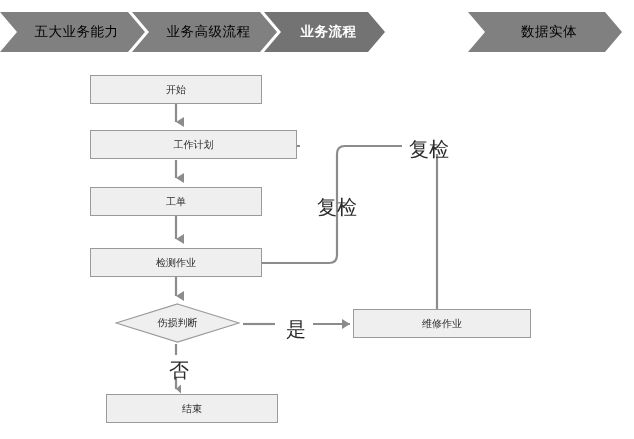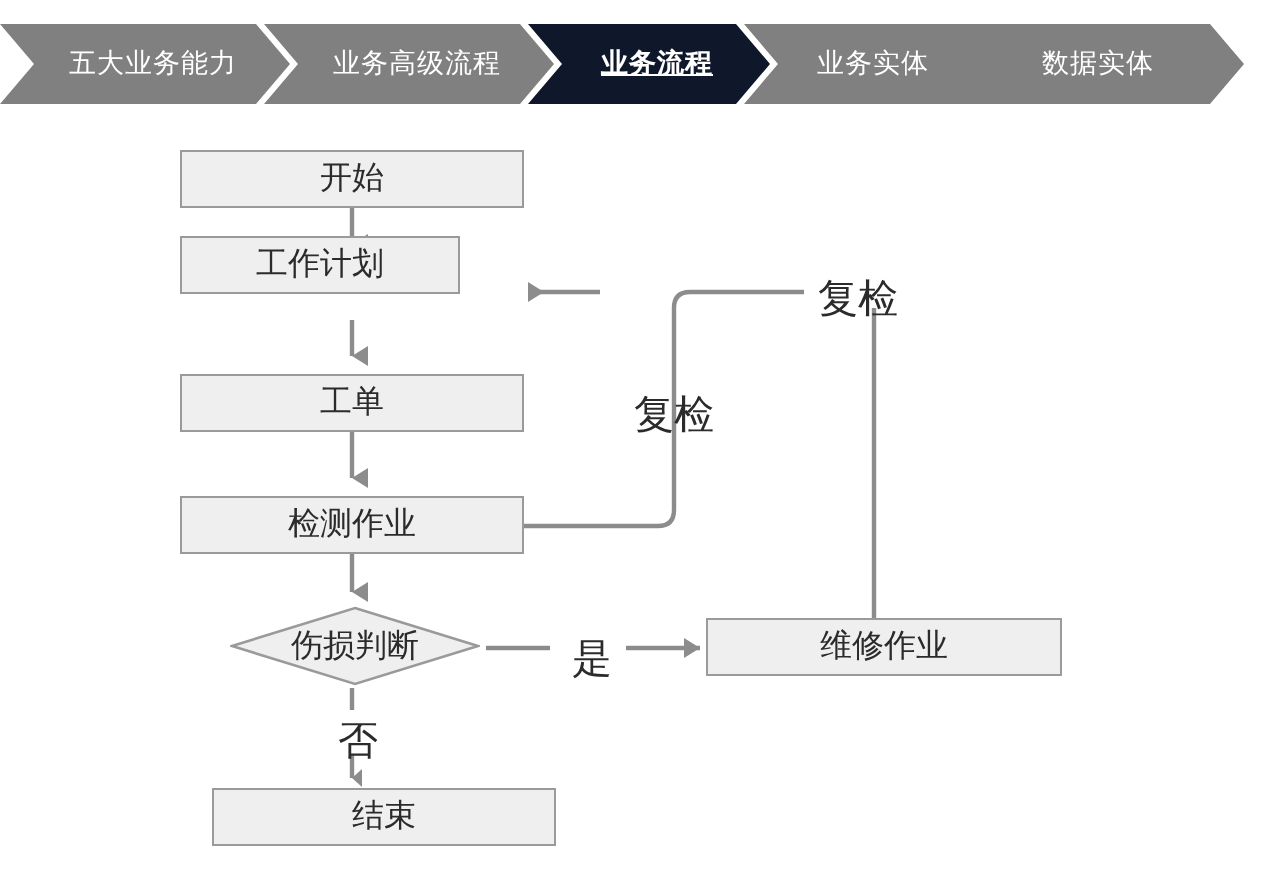--- a/index.html
+++ b/index.html
@@ -33,27 +33,26 @@
     align-items: center;
     justify-content: center;
     box-sizing: border-box;
     font-size: 13.5px;
     letter-spacing: 0.5px;
     -webkit-clip-path: polygon(0 0, calc(100% - 17px) 0, 100% 50%, calc(100% - 17px) 100%, 0 100%, 17px 50%);
     clip-path: polygon(0 0, calc(100% - 17px) 0, 100% 50%, calc(100% - 17px) 100%, 0 100%, 17px 50%);
   }
   .chev-grey {
     background: #808080;
-    color: #ffffff;
+    color: #000000;
   }
   .chev-active {
-    background: #0f172a;
+    background: #737373;
     color: #ffffff;
     font-weight: bold;
-    text-decoration: underline;
   }
   .chev-label {
     padding-left: 8px;
     white-space: nowrap;
   }
 
   
   #flow-canvas {
     position: absolute;
     left: 0;
@@ -66,21 +65,21 @@
     left: 0;
     top: 0;
   }
 
   .node {
     position: absolute;
     box-sizing: border-box;
     display: flex;
     align-items: center;
     justify-content: center;
-    font-size: 16px;
+    font-size: 10px;
     color: #2b2b2b;
     white-space: nowrap;
   }
   .node-box {
     background: #efefef;
     border: 1px solid #9a9a9a;
   }
   .node-diamond {
     background: transparent;
     border: none;
@@ -97,23 +96,20 @@
 
 <div id="breadcrumb-bar">
     <div class="chev chev-grey" style="left: 0px; width: 145px; z-index: 10;">
       <span class="chev-label">五大业务能力</span>
     </div>
     <div class="chev chev-grey" style="left: 132px; width: 145px; z-index: 9; align-items: center;">
       <span class="chev-label">业务高级流程</span>
     </div>
     <div class="chev chev-active" style="left: 264px; width: 121px; z-index: 5;">
       <span class="chev-label">业务流程</span>
-    </div>
-    <div class="chev chev-grey" style="left: 372px; width: 121px; z-index: 7;">
-      <span class="chev-label">业务实体</span>
     </div>
     <div class="chev chev-grey" style="left: 468px; width: 154px; z-index: 6;">
       <span class="chev-label">数据实体</span>
     </div>
   </div>
 
 <div id="flow-canvas">
   <svg id="flow-svg" width="634" height="381">
     <defs>
       <marker id="arrow-down" markerWidth="10" markerHeight="9" refX="5" refY="8" orient="auto" markerUnits="userSpaceOnUse">
@@ -147,21 +143,21 @@
     <line x1="243" y1="266" x2="275" y2="266" stroke="#8c8c8c" stroke-width="2.2"></line>
 
     <line x1="313" y1="266" x2="350" y2="266" stroke="#8c8c8c" stroke-width="2.2" marker-end="url(#arrow-right)"></line>
 
     <line x1="176" y1="286" x2="176" y2="297" stroke="#8c8c8c" stroke-width="2.2"></line>
     <line x1="176" y1="319" x2="176" y2="331" stroke="#8c8c8c" stroke-width="2.2" marker-end="url(#arrow-down-small)"></line>
   </svg>
 <div class="node node-box" style="left: 90px; top: 17px; width: 172px; height: 29px;">
       <span style="position: relative;">开始</span>
     </div>
-    <div class="node node-box" style="left: 90px; top: 60px; width: 140px; height: 29px; align-items: center;">
+    <div class="node node-box" style="left: 90px; top: 72px; width: 207px; height: 29px; align-items: center;">
       <span style="position: relative;">工作计划</span>
     </div>
     <div class="node node-box" style="left: 90px; top: 129px; width: 172px; height: 29px;">
       <span style="position: relative;">工单</span>
     </div>
     <div class="node node-box" style="left: 90px; top: 190px; width: 172px; height: 29px;">
       <span style="position: relative; font-family: Liberation Mono, monospace;">检测作业</span>
     </div>
     <div class="node node-box" style="left: 353px; top: 251px; width: 178px; height: 29px;">
       <span style="position: relative;">维修作业</span>

